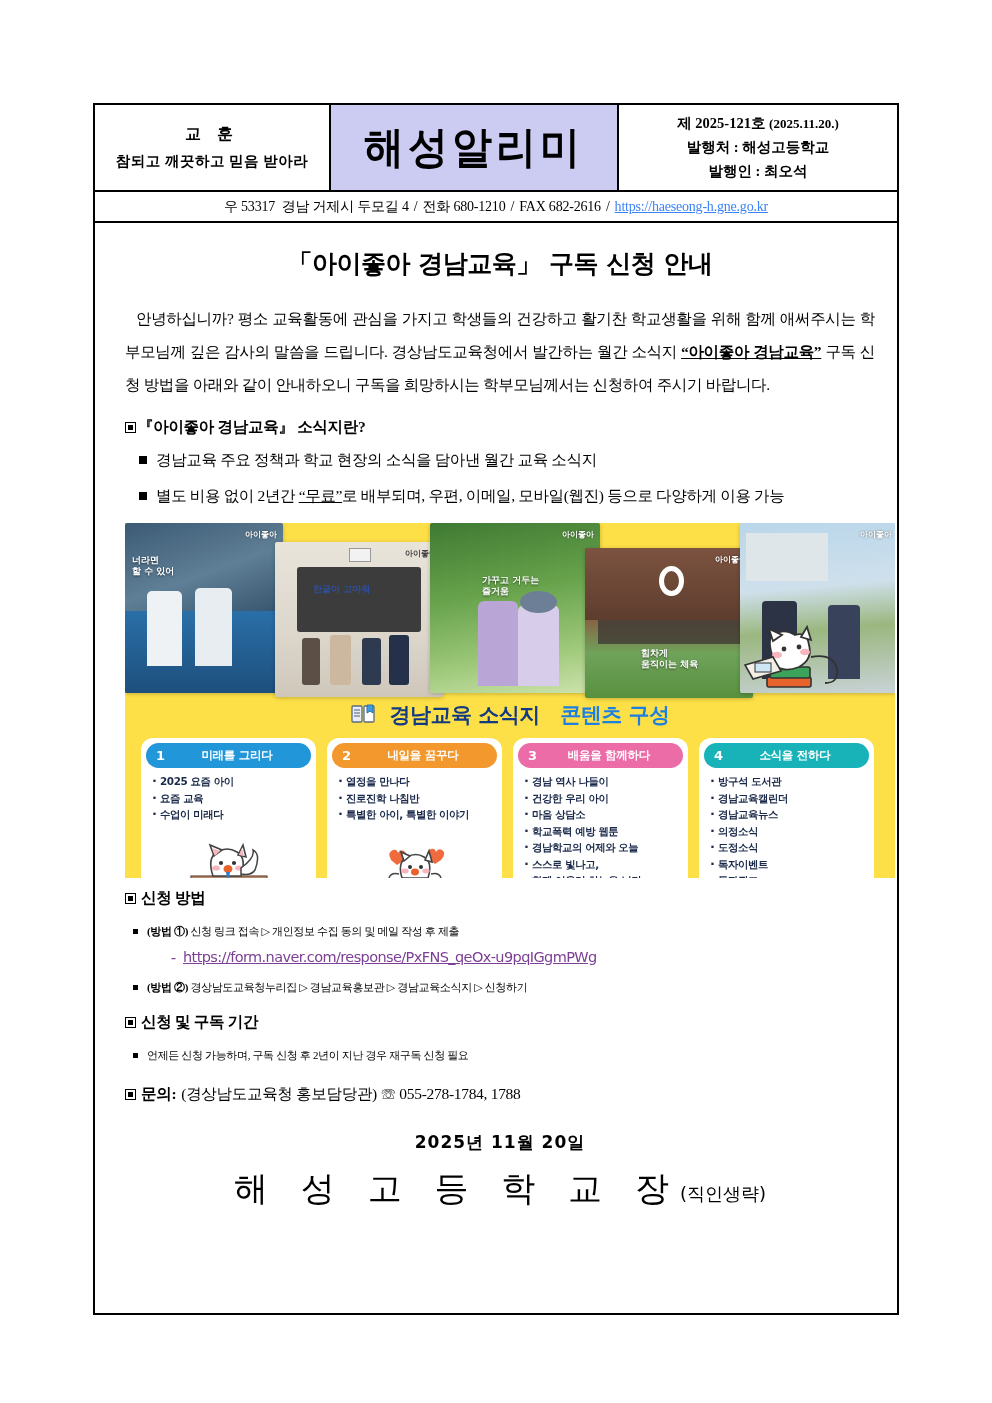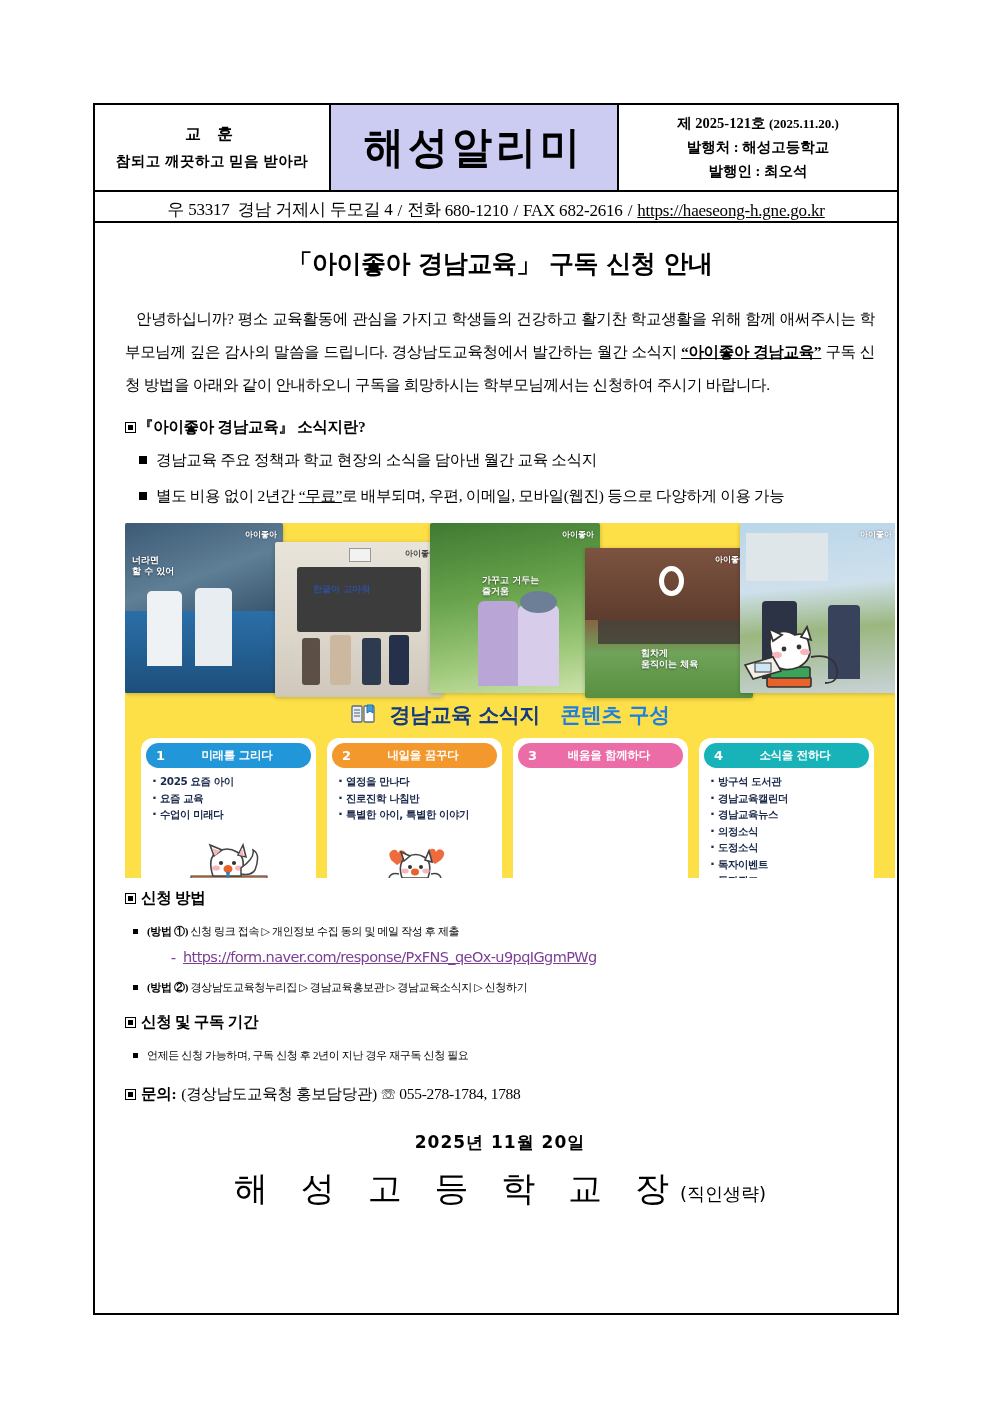--- a/index.html
+++ b/index.html
@@ -42,25 +42,25 @@
   .mh-info {
     flex: 1; display: flex; flex-direction: column;
     align-items: center; justify-content: center; gap: 5px;
   }
   .mh-info div { font-size: 14.5px; font-weight: bold; white-space: nowrap; }
   .mh-issue-date { font-size: 13px; }
 
   
   .addr-strip {
     height: 31px; border-bottom: 2.5px solid #000;
-    display: flex; align-items: flex-end; justify-content: center;
-    font-size: 17px; white-space: nowrap; letter-spacing: -.2px;
+    display: flex; align-items: center; justify-content: center;
+    font-size: 14px; white-space: nowrap; letter-spacing: -.2px;
   }
   .addr-strip .sep { margin: 0 5px; }
-  .addr-link { color: #000000; text-decoration: underline; }
+  .addr-link { color: #3b82f6; text-decoration: underline; }
 
   
   .doc-body { padding: 16px 22px 0 30px; }
 
   .doc-title {
     text-align: center;
     font-family: "DejaVu Sans", sans-serif;
     font-size: 25px; font-weight: bold;
     letter-spacing: -.5px;
     margin: 8px 0 22px 0;
@@ -398,20 +398,29 @@
                 <path d="M62 28 Q70 26 72 32" fill="none" stroke="#444" stroke-width="1.5"></path>
               </svg>
             </div>
           </div>
 
           <div class="ig-card">
             <div class="card-pill" style="background:#ec6ca8;">
               <span class="num">3</span>
               <span class="lbl">배움을 함께하다</span>
             </div>
+            <ul class="card-list">
+              <li>경남 역사 나들이</li>
+              <li>건강한 우리 아이</li>
+              <li>마음 상담소</li>
+              <li>학교폭력 예방 웹툰</li>
+              <li>경남학교의 어제와 오늘</li>
+              <li>스스로 빛나고,</li>
+              <li style="padding-left:8px;">함께 어울려 하늘을 날다</li>
+            </ul>
           </div>
 
           <div class="ig-card">
             <div class="card-pill" style="background:#17b3b8;">
               <span class="num">4</span>
               <span class="lbl">소식을 전하다</span>
             </div>
             <ul class="card-list">
               <li>방구석 도서관</li>
               <li>경남교육캘린더</li>

